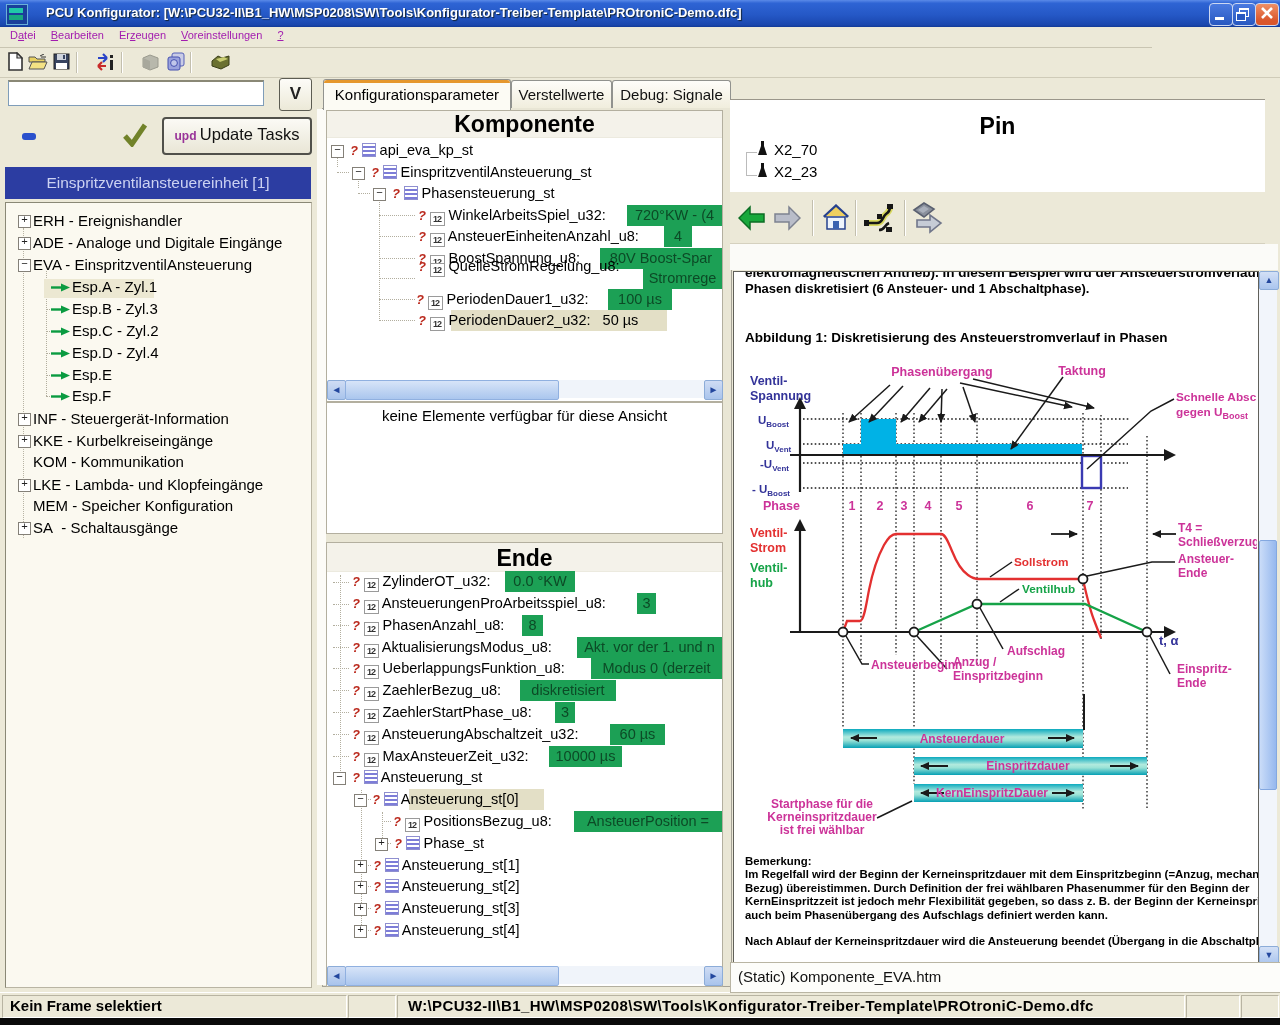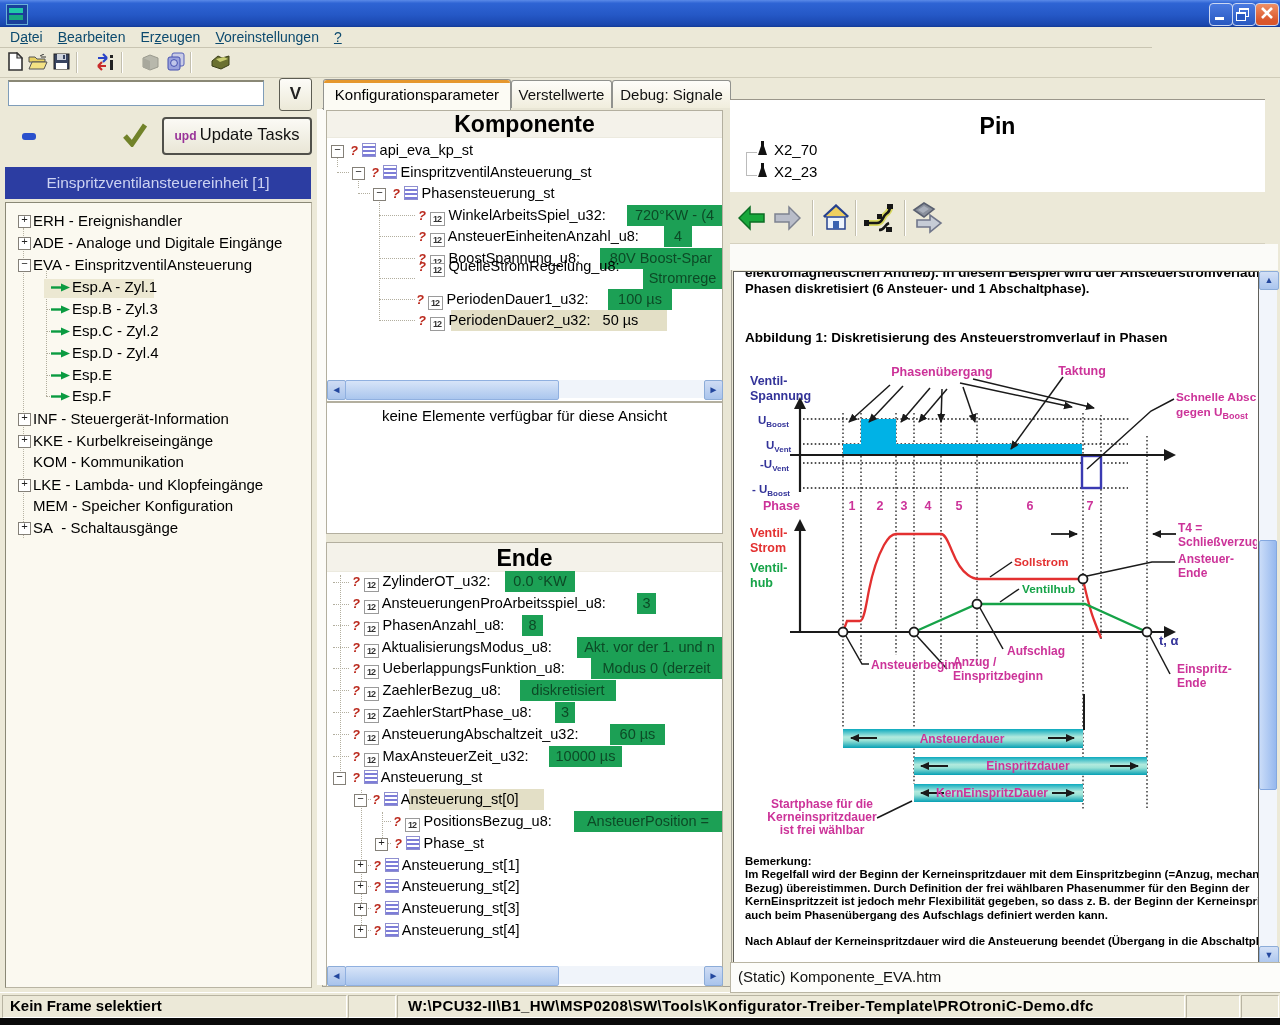--- a/index.html
+++ b/index.html
@@ -1,21 +1,21 @@
 <!DOCTYPE html>
 <html><head><meta charset="utf-8"><style>
 html,body{margin:0;padding:0}
 body{width:1280px;height:1025px;position:relative;background:#ece9d8;font-family:"Liberation Sans",sans-serif;overflow:hidden}
 .abs{position:absolute}
 .doth{position:absolute;height:0;border-top:1px dotted #b2ae9e}
 .dotv{position:absolute;width:0;border-left:1px dotted #b2ae9e}
 .titlebar{position:absolute;left:0;top:0;width:1280px;height:27px;background:linear-gradient(180deg,#5a8ae8 0%,#2e64d4 12%,#2558c6 55%,#1a47ae 92%,#123a96 100%)}
 .titlebar .txt{position:absolute;left:46px;top:5px;color:#fff;font-size:13px;font-weight:bold;white-space:nowrap;text-shadow:1px 1px 1px #123}
 .wbtn{position:absolute;top:3px;width:22px;height:21px;border-radius:4px;border:1px solid #cdd8f2;color:#fff;text-align:center}
-.menubar{position:absolute;left:0;top:27px;width:1152px;height:20px;background:#ece9d8;font-size:14px;color:#0c4a6e;border-bottom:1px solid #c9c5b2}
+.menubar{position:absolute;left:0;top:27px;width:1152px;height:20px;background:#ece9d8;font-size:11px;color:#a21caf;border-bottom:1px solid #c9c5b2}
 .menubar span{margin-right:1px;padding:2px 7px;display:inline-block}
 .toolbar{position:absolute;left:0;top:48px;width:1280px;height:29px;background:#ece9d8;border-bottom:1px solid #cfcbb8}
 .tsep{position:absolute;top:4px;width:1px;height:21px;background:#c3bfae;border-right:1px solid #fff}
 .statusbar{position:absolute;left:0;top:992px;width:1280px;height:26px;background:#ece9d8;border-top:1px solid #fff}
 .statusbar .cell{position:absolute;top:2px;height:21px;border:1px solid #d0ccba;border-top-color:#b8b4a2;border-left-color:#b8b4a2;border-bottom-color:#fff;border-right-color:#fff}
 .blackstrip{position:absolute;left:0;top:1018px;width:1280px;height:7px;background:#0a0a0a}
 
 .inputbox{position:absolute;left:8px;top:80px;width:254px;height:23px;background:#fff;border:1px solid #7f9db9;border-top:2px solid #8a8876}
 .vbtn{position:absolute;left:279px;top:78px;width:31px;height:31px;background:linear-gradient(180deg,#fdfcf8,#ece9d8);border:1px solid #5c5c52;border-radius:3px;text-align:center;font-weight:bold;font-size:17px;color:#222;line-height:29px}
 .updbtn{position:absolute;left:162px;top:117px;width:146px;height:34px;background:linear-gradient(180deg,#fbfaf5,#e9e6d6);border:2px solid #50504a;border-radius:4px;text-align:center;line-height:31px;font-size:16.5px;color:#111;white-space:nowrap}
@@ -47,20 +47,21 @@
 .vsthumb{position:absolute;left:0;width:16px;border:1px solid #84a8e0;border-radius:2px;background:linear-gradient(90deg,#cadcf8,#96b8ee)}
 .staticbar{position:absolute;left:730px;top:962px;width:550px;height:29px;background:#fdfdfa;border:1px solid #b9b5a3;font-size:15px;line-height:28px;color:#111;padding-left:7px}
 </style></head>
 <body>
 
 <div class="titlebar">
  <div class="abs" style="left:6px;top:4px;width:20px;height:19px;background:#1a3f9a;border:1px solid #6ab0d8">
       <div class="abs" style="left:2px;top:3px;width:14px;height:5px;background:#20c8a8"></div>
       <div class="abs" style="left:2px;top:10px;width:14px;height:5px;background:#18a880"></div>
     </div>
+ <div class="txt">PCU Konfigurator: [W:\PCU32-II\B1_HW\MSP0208\SW\Tools\Konfigurator-Treiber-Template\PROtroniC-Demo.dfc]</div>
  <div class="wbtn" style="left:1209px;background:linear-gradient(180deg,#4a7ae0,#2858c0)">
       <div class="abs" style="left:5px;top:13px;width:9px;height:3px;background:#fff"></div>
     </div>
  <div class="wbtn" style="left:1232px;background:linear-gradient(180deg,#4a7ae0,#2858c0)">
       <div class="abs" style="left:6px;top:4px;width:8px;height:6px;border:1px solid #fff;border-top-width:2px"></div>
       <div class="abs" style="left:3px;top:8px;width:8px;height:6px;border:1px solid #fff;border-top-width:2px;background:#2858c0"></div>
     </div>
  <div class="wbtn" style="left:1255px;background:linear-gradient(180deg,#f09066,#d9562c 80%)"><svg width="20" height="19" viewBox="0 0 20 19">
         <path d="M5 4 L15 14 M15 4 L5 14" stroke="#fff" stroke-width="2.6"></path>
       </svg></div>

